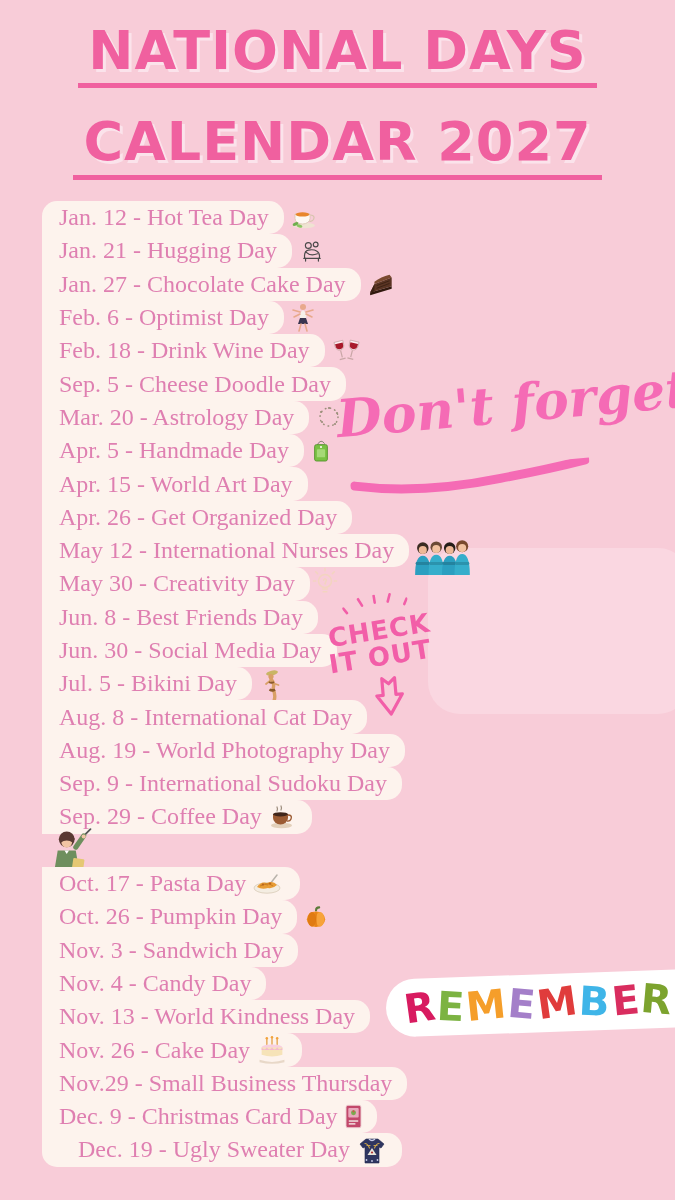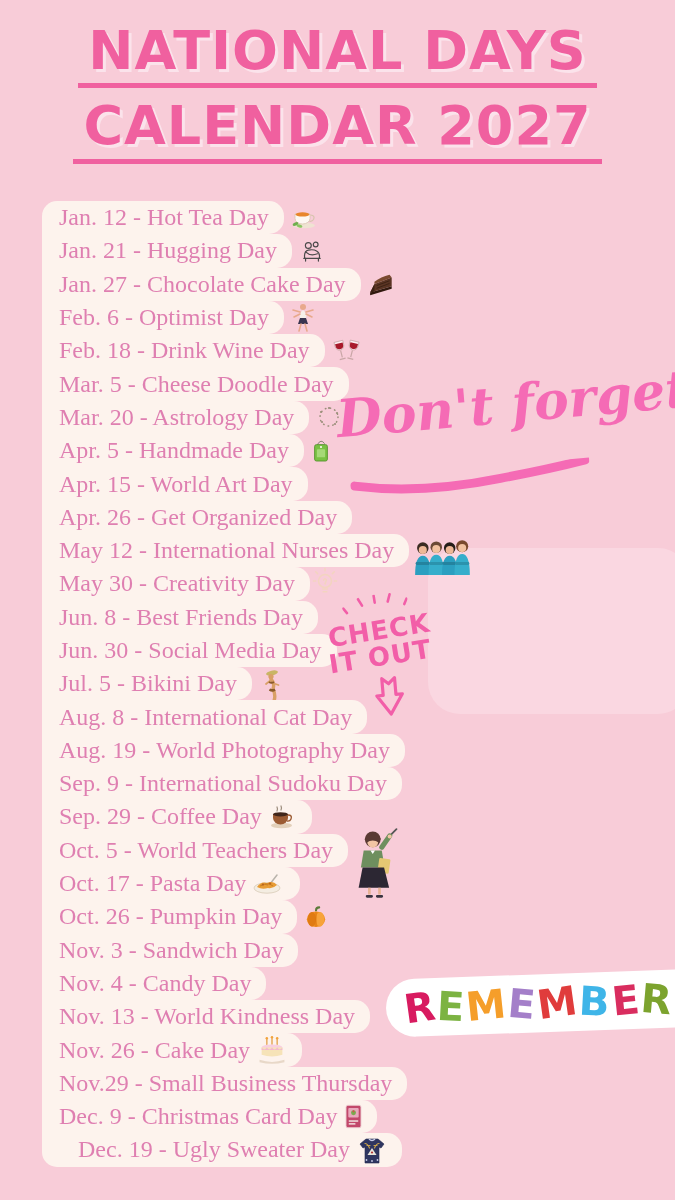--- a/index.html
+++ b/index.html
@@ -6,21 +6,21 @@
   .poster{
     position:relative;width:675px;height:1200px;overflow:hidden;
     background:var(--bg,#F8CCD8);
     font-family:"Liberation Sans",sans-serif;
   }
   
   .blob{position:absolute;left:428px;top:548px;width:262px;height:166px;
         background:var(--blob,#FAD7E1);border-radius:32px;}
   
   header{position:absolute;top:22px;left:0;width:100%;text-align:center;}
-  .title-line{margin-bottom:9px;}
+  .title-line{margin-bottom:25px;}
   .title-line span{
     display:inline-block;
     font-family:"DejaVu Sans",sans-serif;font-weight:bold;
     font-size:54px;letter-spacing:1px;line-height:1.08;
     color:var(--title,#F0609F);
     border-bottom:5px solid var(--title,#F0609F);
     padding:0 10px 3px 10px;
     text-shadow:3px 3px 0 var(--title-shadow,#FBE3EB);
   }
   
@@ -157,21 +157,21 @@
             </g>
             <g transform="rotate(14 21 12)">
               <path d="M16 3 h9 v4 a4.5 5 0 0 1 -9 0 z" fill="#ffffff" fill-opacity="0.7" stroke="#c9a6a6" stroke-width="0.8"></path>
               <path d="M16.6 5 h7.8 v1.8 a3.9 4.2 0 0 1 -7.8 0 z" fill="#a81a2b"></path>
               <path d="M20.5 12.5 v7 M17.5 21 h6" stroke="#c9a6a6" stroke-width="1.2"></path>
             </g>
           </svg>
         </span>
       </div>
       <div class="row">
-        <span class="bubble">Mar. 5 - Cheese Doodle Day</span>
+        <span class="bubble">Sep. 5 - Cheese Doodle Day</span>
       </div>
       <div class="row">
         <span class="bubble">Mar. 20 - Astrology Day</span>
         <span class="icon icon-constellation-icon">
           <svg viewBox="0 0 26 26" width="26" height="26">
             <circle cx="13" cy="13" r="9" fill="none" stroke="#9a8f7a" stroke-width="1.5" stroke-dasharray="0.6 4.2" stroke-linecap="round"></circle>
             <circle cx="13" cy="4" r="1.1" fill="#9a8f7a"></circle>
             <circle cx="21" cy="9" r="1.1" fill="#9a8f7a"></circle>
             <circle cx="19" cy="20" r="1.1" fill="#9a8f7a"></circle>
             <circle cx="6" cy="18" r="1.1" fill="#9a8f7a"></circle>
@@ -278,21 +278,20 @@
             <svg viewBox="0 0 28 24" width="28" height="24">
               <path d="M8 2 q1 2 0 4 M12 1 q1 2 0 4" stroke="#9a8a7a" stroke-width="1.2" fill="none" stroke-linecap="round"></path>
               <ellipse cx="12.5" cy="20.5" rx="10.5" ry="2.7" fill="#e3d0ba"></ellipse>
               <path d="M4 9 h15 v4 a7.5 6.5 0 0 1 -15 0 z" fill="#9c5b33"></path>
               <ellipse cx="11.5" cy="9.3" rx="7.5" ry="2.1" fill="#41261a"></ellipse>
               <path d="M19 10 q4.5 0 3 4 q-1 2.5 -4 2" fill="none" stroke="#9c5b33" stroke-width="1.4"></path>
             </svg>
           </span></span>
       </div>
       <div class="row">
-        <span class="bubble">Oct. 5 - World Teachers Day</span>
         <span class="icon icon-teacher-icon">
           <svg viewBox="0 0 44 62" width="50" height="70">
             <path d="M34 8 L41 1" stroke="#555555" stroke-width="1.6" stroke-linecap="round"></path>
             <path d="M28 17 L35 7" stroke="#6e8f5e" stroke-width="4.5" stroke-linecap="round"></path>
             <circle cx="35" cy="7.5" r="1.8" fill="#f2c5a4"></circle>
             <circle cx="20" cy="10" r="7" fill="#5a3a33"></circle>
             <circle cx="20" cy="12.5" r="4.8" fill="#f2c5a4"></circle>
             <path d="M13 9 q7 -6 14 0 l-1.5 4 q-5.5 -4 -11 0 z" fill="#5a3a33"></path>
             <path d="M12 20 h16 l2.5 15 h-21 z" fill="#6e8f5e"></path>
             <path d="M18 20 l2 3 2 -3 z" fill="#ffffff"></path>

